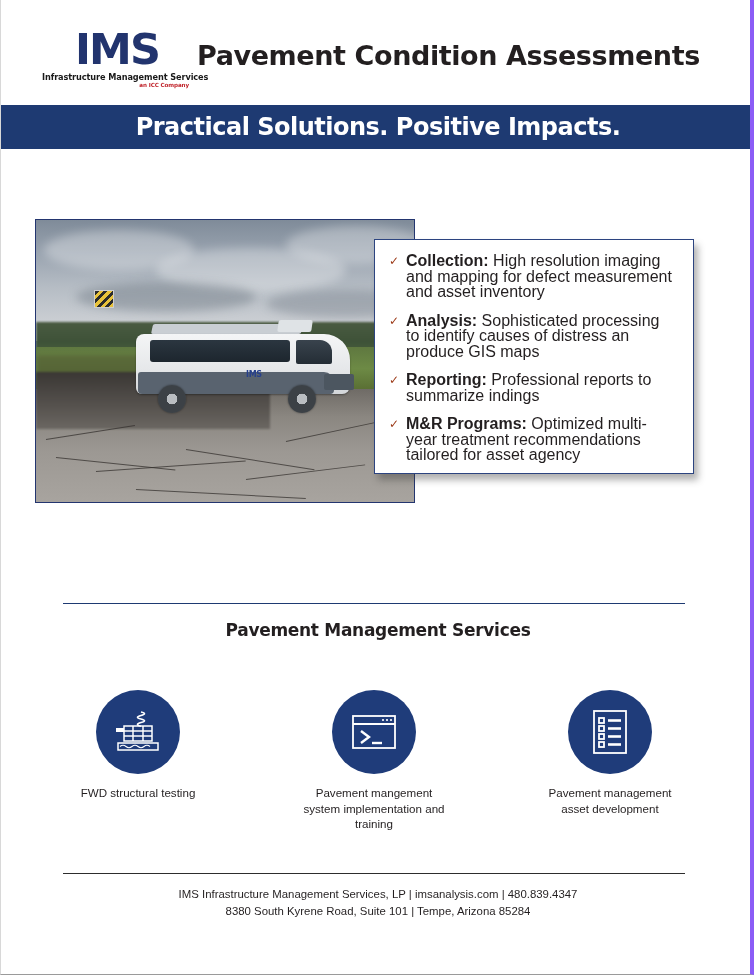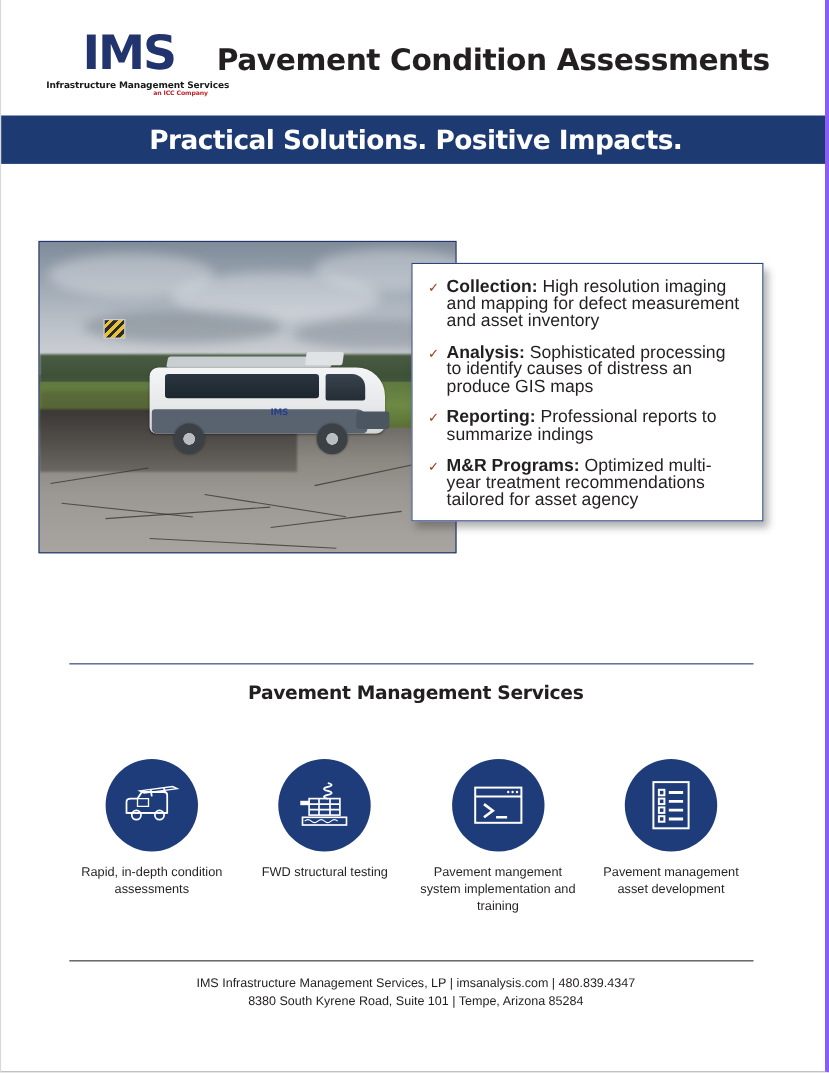--- a/index.html
+++ b/index.html
@@ -460,35 +460,20 @@
 
     </div>
   </div>
 
   <div class="rule rule-top"></div>
 
   <div class="services-title">Pavement Management Services</div>
 
   <div class="services">
 
-    <div class="service svc0">
-      <div class="circle">
-        <svg width="54" height="40" viewBox="0 0 54 40" fill="none" stroke="#ffffff" stroke-width="1.6">
-          <path d="M4 27 L4 17 Q4 14 8 14 L14 14 L18 8 L38 8 Q41 8 41 11 L41 27 Z"></path>
-          <line x1="4" y1="27" x2="41" y2="27"></line>
-          <path d="M14 14 L14 21 L24 21 L24 14 Z" stroke-width="1.2"></path>
-          <path d="M16 7 L46 3 L50 5 L20 9 Z" stroke-width="1.3"></path>
-          <line x1="26" y1="5.6" x2="27" y2="12"></line>
-          <line x1="38" y1="4.2" x2="39" y2="8"></line>
-          <circle cx="13" cy="29" r="4.2"></circle>
-          <circle cx="34" cy="29" r="4.2"></circle>
-        </svg>
-      </div>
-      <div class="service-caption">Rapid, in-depth condition assessments</div>
-    </div>
 
     <div class="service svc1">
       <div class="circle">
         <svg width="52" height="46" viewBox="0 0 52 46" fill="none" stroke="#ffffff" stroke-width="1.5">
           <path d="M29 3 q7 1.6 0 3.4 q-7 1.8 0 3.6 q7 1.8 0 3.6 q-7 1.8 0 3.6" stroke-width="1.6"></path>
           <rect x="12" y="17" width="28" height="15"></rect>
           <line x1="12" y1="22" x2="40" y2="22"></line>
           <line x1="12" y1="27" x2="40" y2="27"></line>
           <line x1="21" y1="17" x2="21" y2="32"></line>
           <line x1="31" y1="17" x2="31" y2="32"></line>

